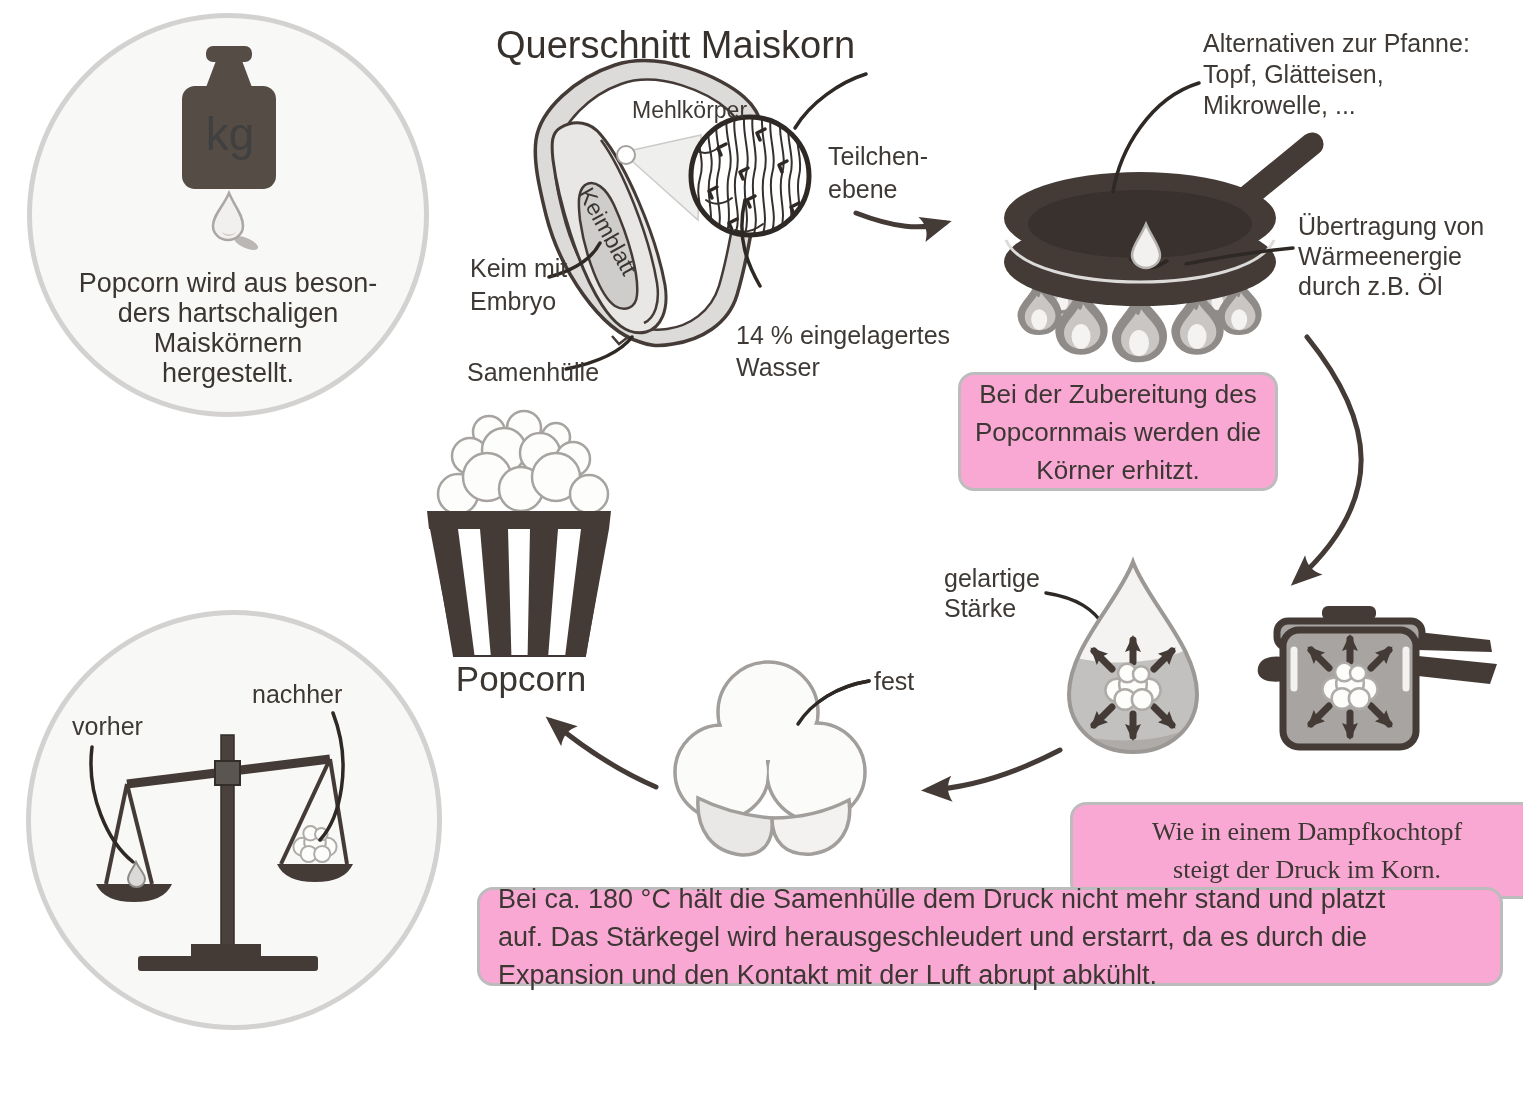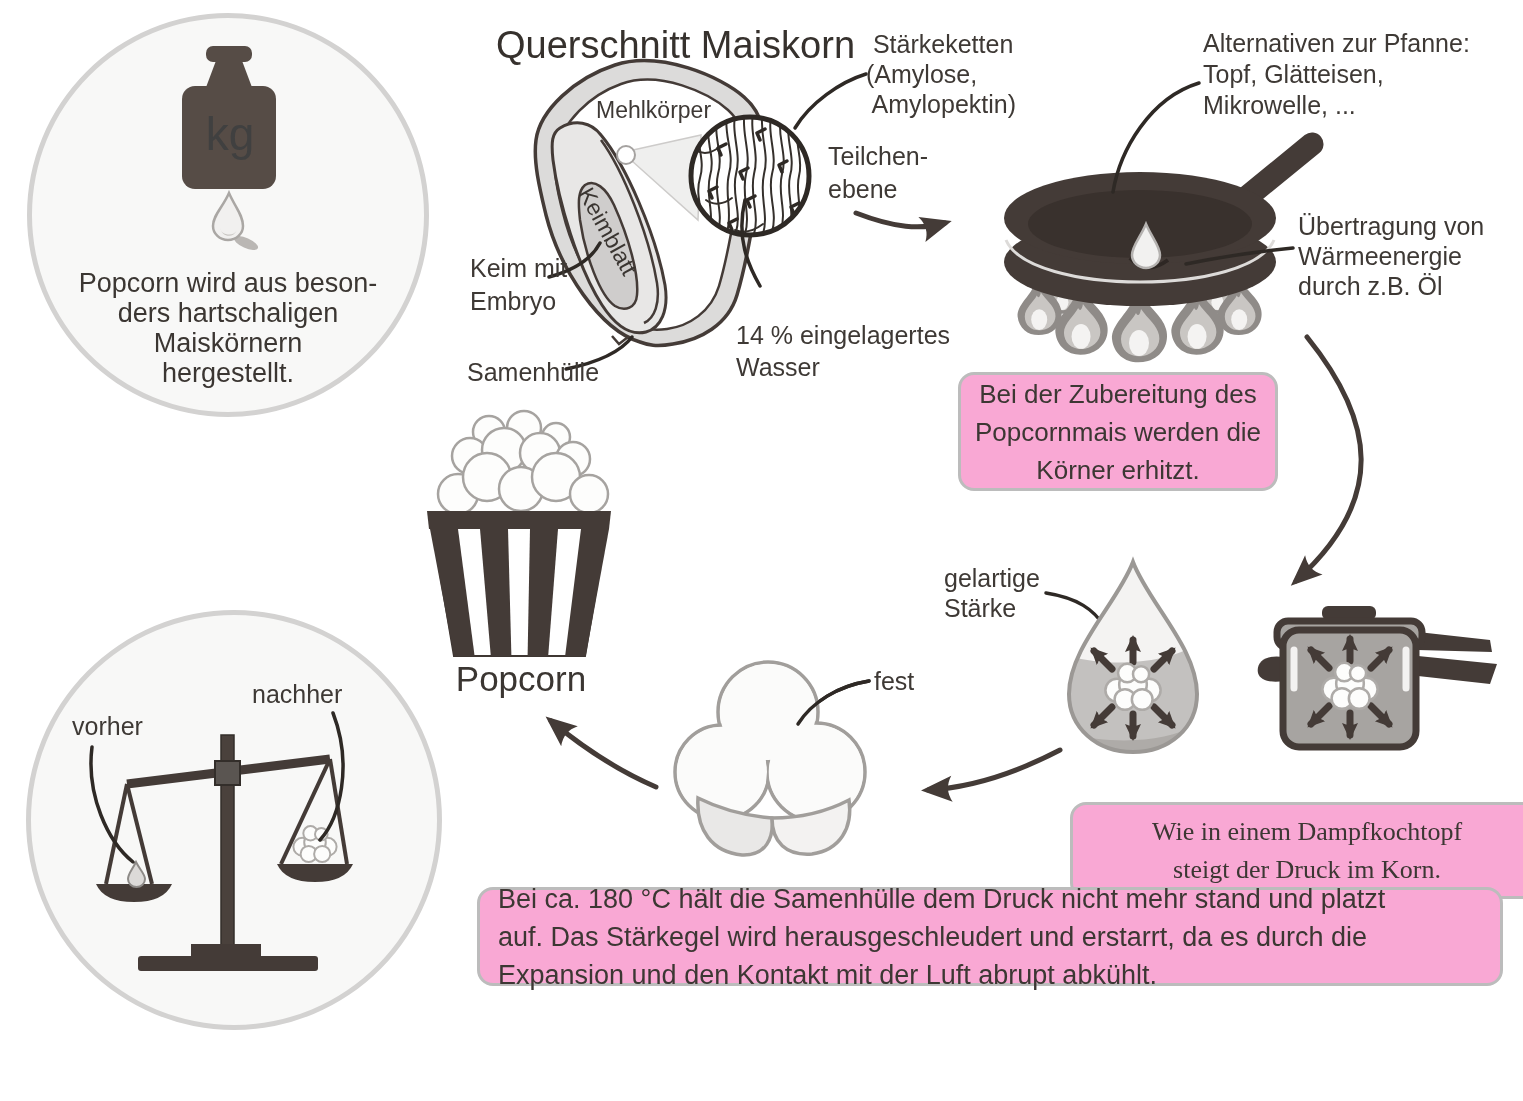--- a/index.html
+++ b/index.html
@@ -11,21 +11,21 @@
   .note{position:absolute;background:#f9a8d4;border:3px solid #bcbcbc;border-radius:16px;
         display:flex;align-items:center;justify-content:center;text-align:center;
         white-space:pre;font-size:26px;line-height:38px;color:#3c3733;box-sizing:border-box;}
   .note.left{justify-content:flex-start;text-align:left;padding:0 18px;font-size:27px;}
   .kg{position:absolute;left:183px;top:107px;width:94px;text-align:center;font-size:46px;color:#404040;}
   .introtext{position:absolute;left:44px;top:268px;width:368px;text-align:center;
              font-size:27px;line-height:30px;white-space:pre;color:#3b3632;}
   .title{position:absolute;left:496px;top:16px;font-size:38px;color:#36312d;margin-top:8px;}
   .keimblatt{position:absolute;left:0;top:0;transform:translate(596px,183px) rotate(61deg);
              transform-origin:0 0;font-size:23px;color:#3a3531;white-space:pre;}
-  .small{font-size:23px;line-height:29px;}
+  .small{font-size:23px;line-height:29px;margin-left:36px;}
   .caption{position:absolute;left:20px;top:1051px;font-size:34px;font-weight:bold;color:#494239;}
   .popcornlbl{position:absolute;left:431px;top:659px;width:180px;text-align:center;font-size:35px;color:#3b3632;}
 </style>
 </head>
 <body>
 
 <div class="stage">
 
   <div class="bigcircle" style="left:27px;top:13px;width:402px;height:404px;"></div>
   <div class="bigcircle" style="left:26px;top:610px;width:416px;height:420px;"></div>
@@ -260,23 +260,20 @@
 ders hartschaligen
 Maiskörnern
 hergestellt.</div>
 
   <div class="title">Querschnitt Maiskorn</div>
   <div class="lbl small" style="left:596px;top:96px;">Mehlkörper</div>
   <div class="keimblatt">Keimblatt</div>
   <div class="lbl" style="left:470px;top:252px;line-height:33px;">Keim mit
 Embryo</div>
   <div class="lbl" style="left:467px;top:356px;">Samenhülle</div>
-  <div class="lbl" style="left:866px;top:29px;line-height:30px;"> Stärkeketten
-(Amylose,
- Amylopektin)</div>
   <div class="lbl" style="left:828px;top:140px;line-height:33px;">Teilchen-
 ebene</div>
   <div class="lbl" style="left:736px;top:286px;line-height:32px;margin-top:33px;">14 % eingelagertes
 Wasser</div>
 
   <div class="lbl" style="left:1203px;top:28px;line-height:31px;">Alternativen zur Pfanne:
 Topf, Glätteisen,
 Mikrowelle, ...</div>
   <div class="lbl" style="left:1298px;top:211px;line-height:30px;">Übertragung von
 Wärmeenergie

